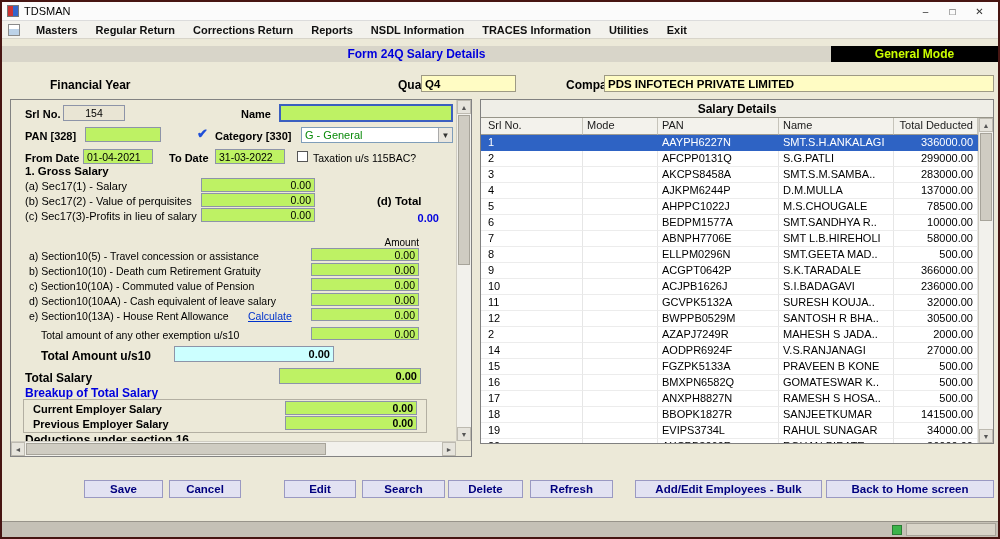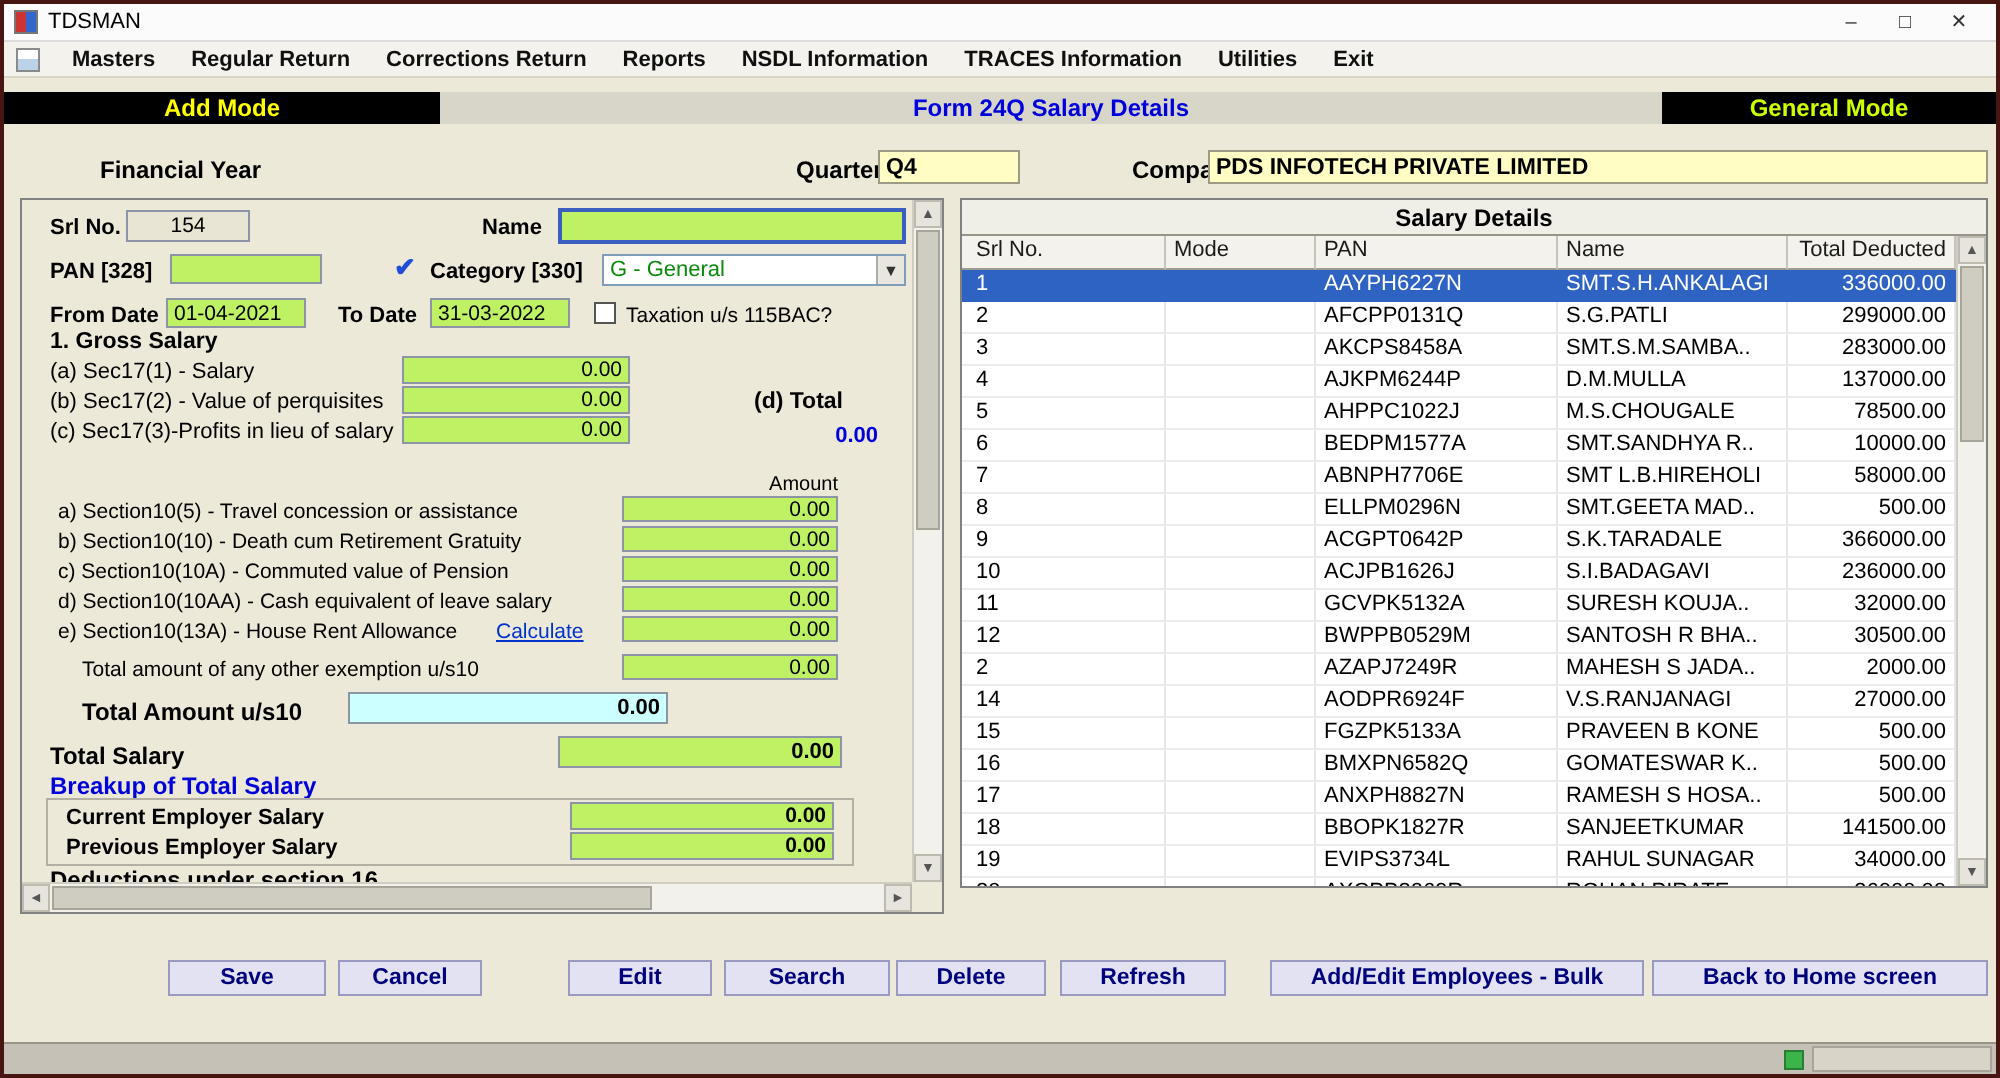--- a/index.html
+++ b/index.html
@@ -109,28 +109,27 @@
         <div class="menu-item">Corrections Return</div>
         <div class="menu-item">Reports</div>
         <div class="menu-item">NSDL Information</div>
         <div class="menu-item">TRACES Information</div>
         <div class="menu-item">Utilities</div>
         <div class="menu-item">Exit</div>
       </div>
   </div>
 
   <div class="modebar">
-    <div class="mode-left">Add Mode</div>
     <div class="mode-center">Form 24Q Salary Details</div>
     <div class="mode-right">General Mode</div>
   </div>
 
   <span class="ctx-label" style="left:40px;top:76px;">Financial Year</span>
   <span class="ctx-label" style="left:388px;top:76px;">Quarter</span>
-  <input class="inp inp-y" style="left: 437px; top: 73px; width: 71px; height: 17px;" readonly="" value="Q4">
+  <input class="inp inp-y" style="left: 419px; top: 73px; width: 95px; height: 17px;" readonly="" value="Q4">
   <span class="ctx-label" style="left:556px;top:76px;">Company</span>
   <input class="inp inp-y" style="left: 602px; top: 73px; width: 390px; height: 17px;" readonly="" value="PDS INFOTECH PRIVATE LIMITED">
 
   <div class="left-panel">
     <div class="lp-content">
 
       <span class="flbl b" style="left:14px;top:8px;">Srl No.</span>
       <input class="fin" style="left: 52px; top: 5px; width: 62px; height: 16px; background: rgb(233, 229, 212); text-align: center;" readonly="" value="154">
       <span class="flbl b" style="left:230px;top:8px;">Name</span>
       <input class="fin name-inp" style="left: 268px; top: 4px; width: 174px; height: 18px;" value="">

